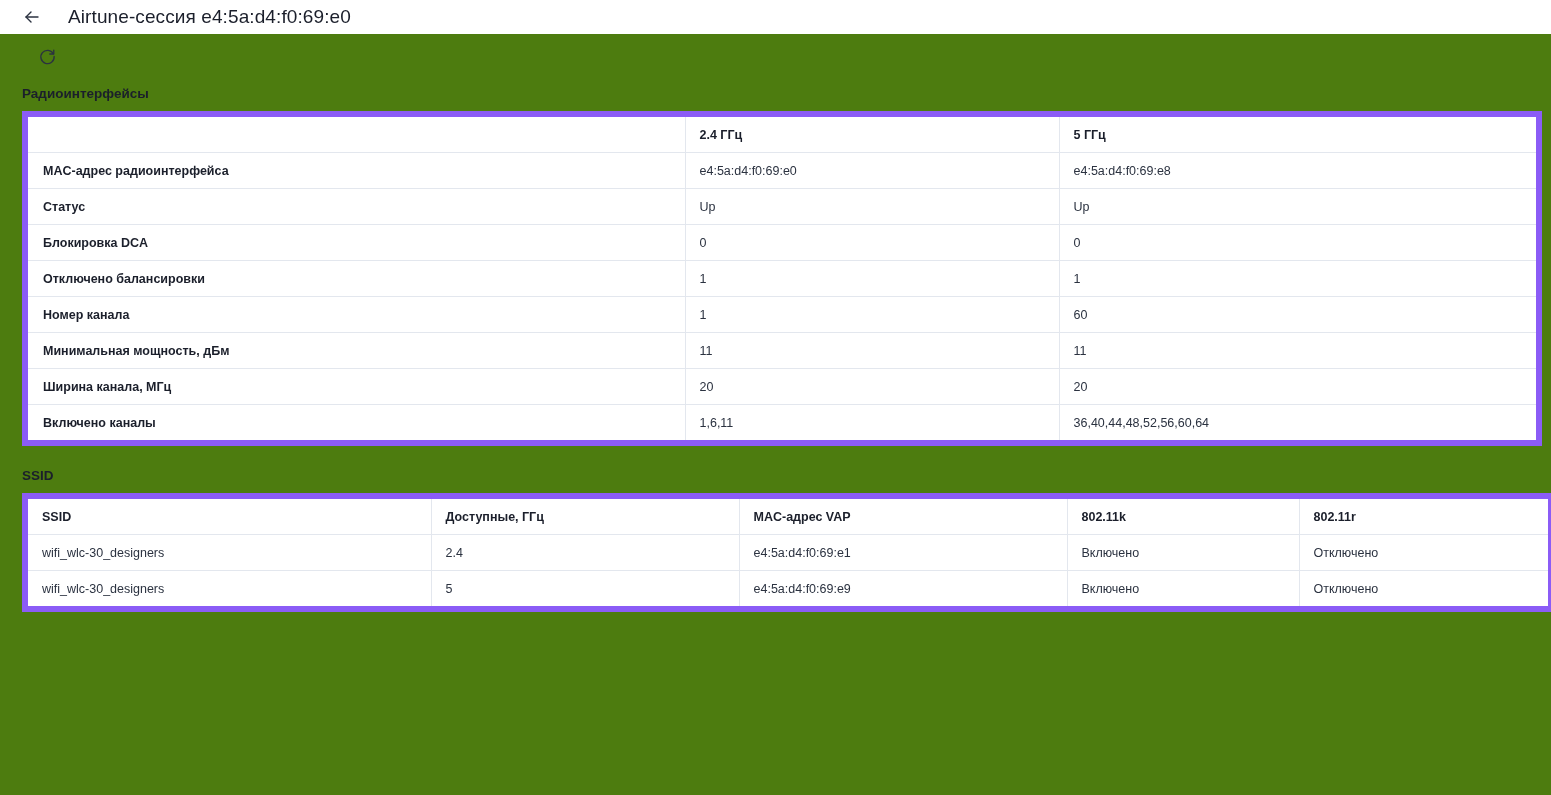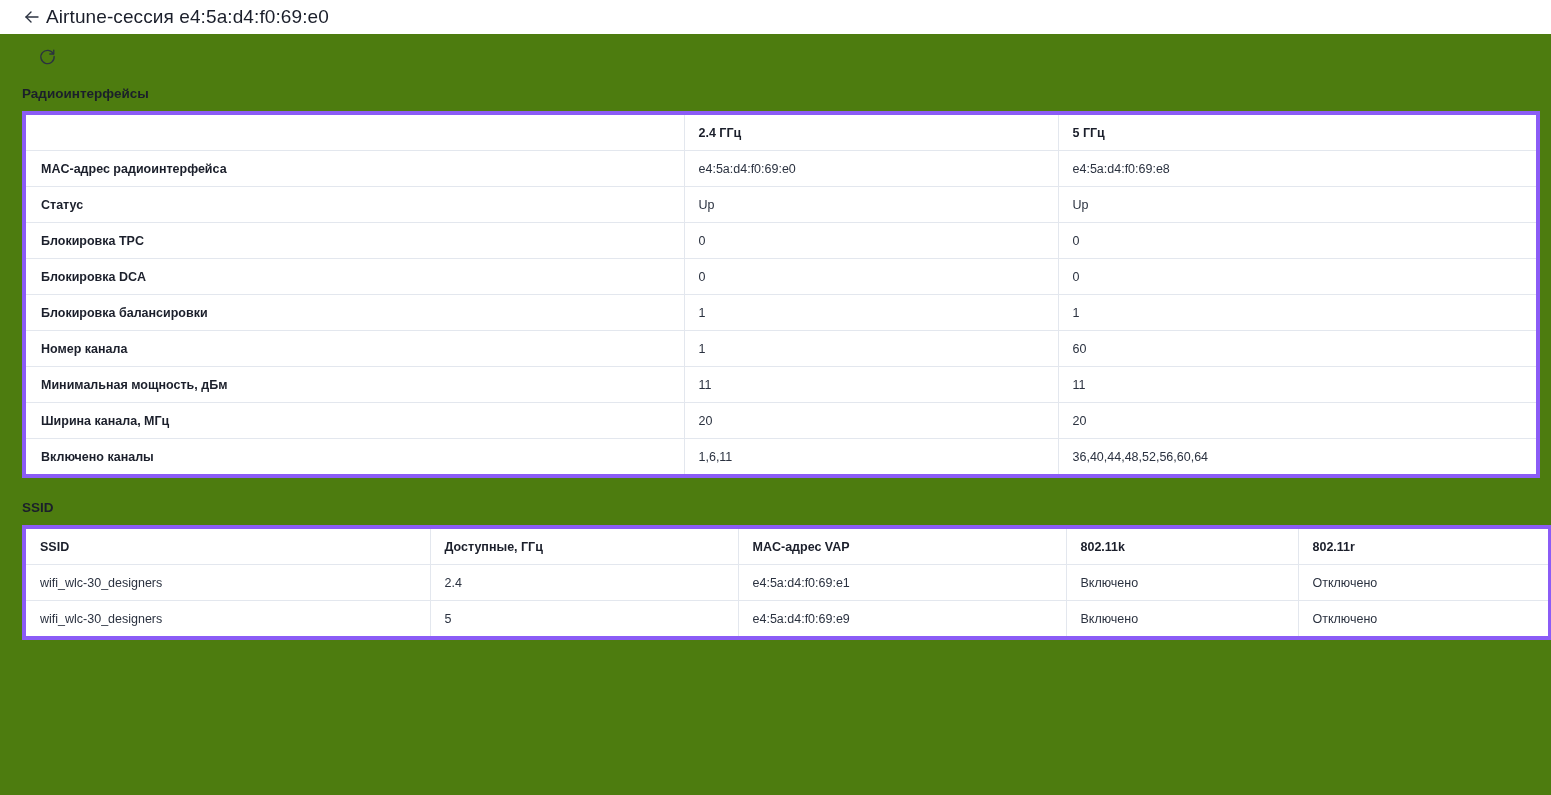--- a/index.html
+++ b/index.html
@@ -36,20 +36,21 @@
     align-items: center;
     justify-content: center;
     color: #2b3240;
     cursor: pointer;
   }
   .back-btn svg { display: block; }
   .page-title {
     font-size: 19px;
     font-weight: 400;
     color: #1b1f2b;
+    margin-left: 22px;
     letter-spacing: .1px;
     white-space: nowrap;
   }
   .content {
     padding: 0 22px;
     box-sizing: border-box;
     background: #4d7c0f;
     height: 761px;
   }
   .toolbar {
@@ -71,21 +72,21 @@
   .section-title {
     font-size: 13.5px;
     font-weight: bold;
     color: #1b1f2b;
     margin: 8px 0 10px 0;
   }
   table.grid {
     width: 100%;
     border-collapse: collapse;
     background: #ffffff;
-    border: 4px solid #8b5cf6;
+    border: 6px solid #8b5cf6;
     table-layout: fixed;
   }
   table.grid td, table.grid th {
     border: 1px solid #e3e7ee;
     padding: 0 14px;
     height: 35px;
     font-size: 12.5px;
     text-align: left;
     vertical-align: middle;
     font-weight: normal;
@@ -164,31 +165,26 @@
           <td class="rowhead">MAC-адрес радиоинтерфейса</td>
           <td>e4:5a:d4:f0:69:e0</td>
           <td>e4:5a:d4:f0:69:e8</td>
         </tr>
         <tr>
           <td class="rowhead">Статус</td>
           <td>Up</td>
           <td>Up</td>
         </tr>
         <tr>
-          <td class="rowhead">Блокировка TPC</td>
-          <td>0</td>
-          <td>0</td>
-        </tr>
-        <tr>
           <td class="rowhead">Блокировка DCA</td>
           <td>0</td>
           <td>0</td>
         </tr>
         <tr>
-          <td class="rowhead">Блокировка балансировки</td>
+          <td class="rowhead">Отключено балансировки</td>
           <td>1</td>
           <td>1</td>
         </tr>
         <tr>
           <td class="rowhead">Номер канала</td>
           <td>1</td>
           <td>60</td>
         </tr>
         <tr>
           <td class="rowhead">Минимальная мощность, дБм</td>

